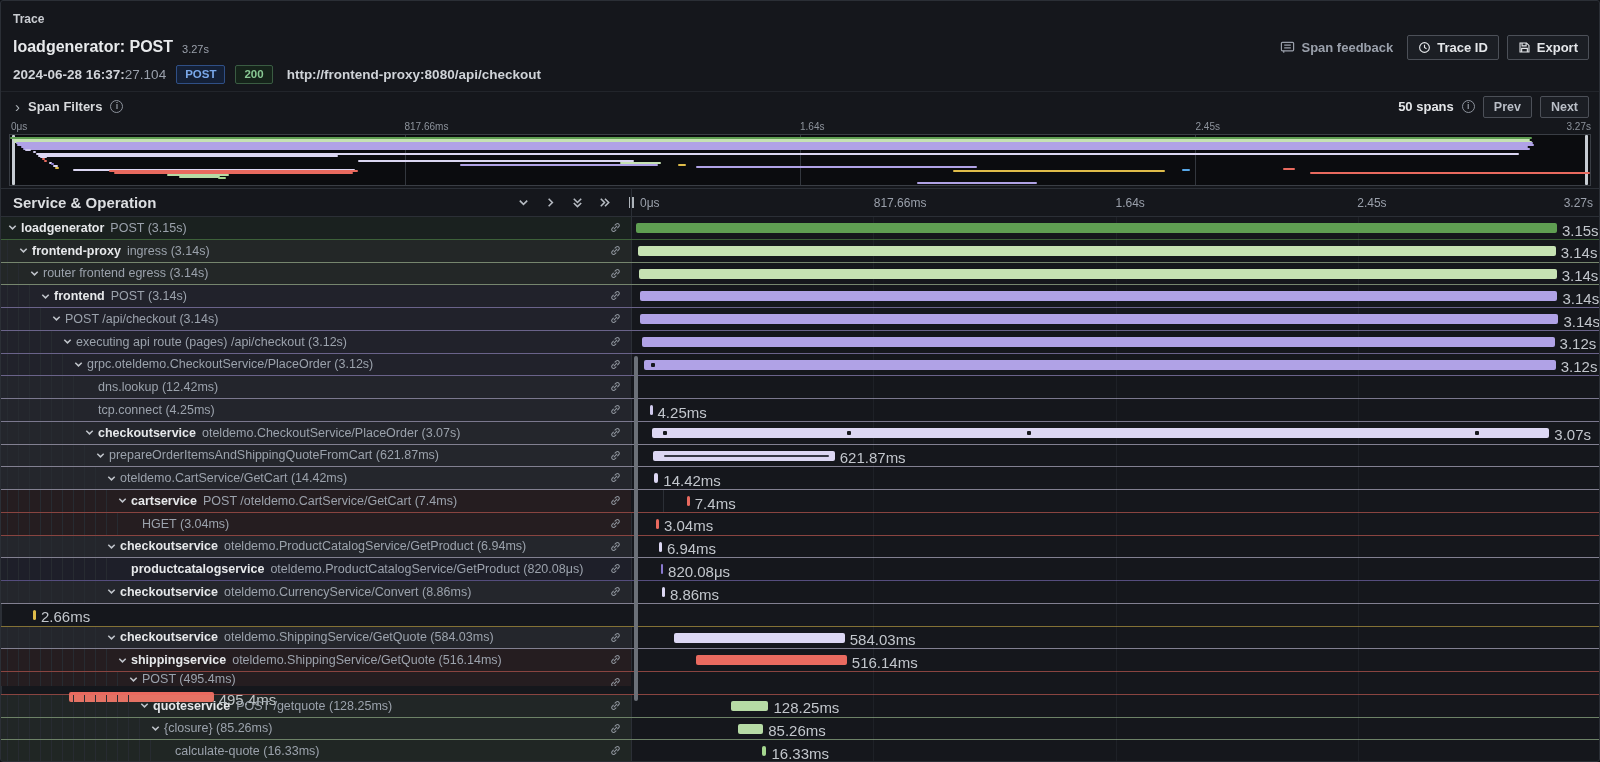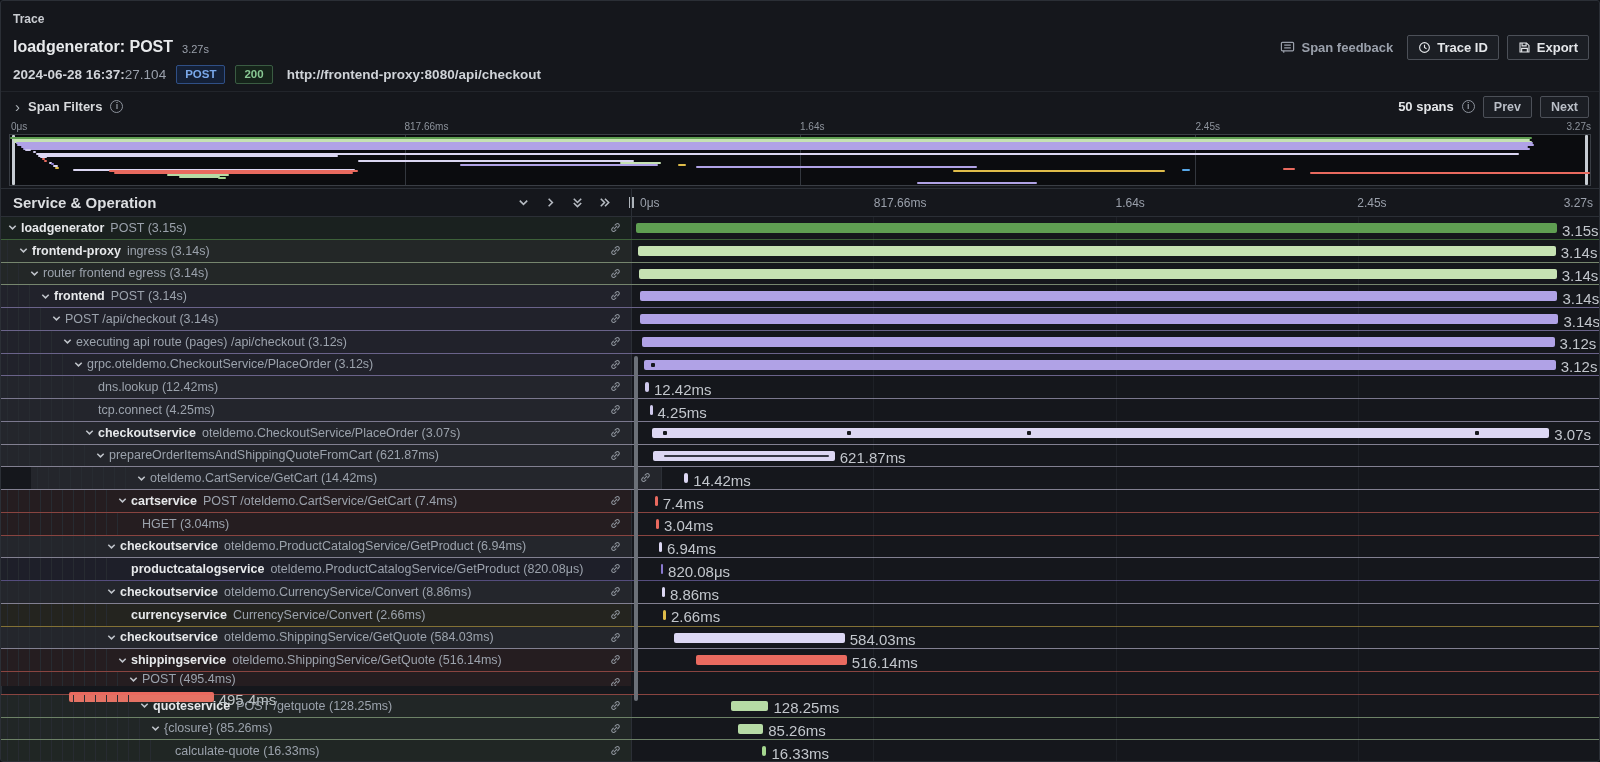--- a/index.html
+++ b/index.html
@@ -384,24 +384,20 @@
           <div class="guides" style="width: 77px;"></div>
           <span style="flex: 0 0 auto; width: 83px;"></span>
           <span class="twisty"></span>
           <span class="op">dns.lookup (12.42ms)</span>
           <span class="link-ic"><svg width="13" height="13" viewBox="0 0 16 16" fill="none" stroke="#8e949c" stroke-width="1.3" stroke-linecap="round">
               <path d="M6.3 9.7 L9.7 6.3"></path>
               <path d="M5.4 7.6 L3.7 9.3 a2.3 2.3 0 0 0 3.2 3.2 L8.6 10.8"></path>
               <path d="M7.4 5.2 L9.1 3.5 a2.3 2.3 0 0 1 3.2 3.2 L10.6 8.4"></path>
             </svg></span>
         </div>
-        <div class="row-right">
-          <div class="bar" style="left: 13.3554px; width: 3.63105px; background: rgb(207, 201, 236);"></div>
-          <span class="bar-label" style="left: 21.9864px;">12.42ms</span>
-        </div>
       </div>
       <div class="row" style="border-bottom: 1px solid rgba(207, 201, 236, 0.55);">
         <div class="row-left" style="background: rgba(207, 201, 236, 0.08);">
           <div class="guides" style="width: 77px;"></div>
           <span style="flex: 0 0 auto; width: 83px;"></span>
           <span class="twisty"></span>
           <span class="op">tcp.connect (4.25ms)</span>
           <span class="link-ic"><svg width="13" height="13" viewBox="0 0 16 16" fill="none" stroke="#8e949c" stroke-width="1.3" stroke-linecap="round">
               <path d="M6.3 9.7 L9.7 6.3"></path>
               <path d="M5.4 7.6 L3.7 9.3 a2.3 2.3 0 0 0 3.2 3.2 L8.6 10.8"></path>
@@ -456,42 +452,42 @@
               <path d="M7.4 5.2 L9.1 3.5 a2.3 2.3 0 0 1 3.2 3.2 L10.6 8.4"></path>
             </svg></span>
         </div>
         <div class="row-right">
           <div class="bar" style="left: 20.9566px; width: 181.807px; background: rgb(220, 215, 243);">
             <i class="inner"></i>
           </div>
           <span class="bar-label" style="left: 207.763px;">621.87ms</span>
         </div>
       </div>
-      <div class="row" style="border-bottom: 1px solid rgba(220, 215, 243, 0.55); padding-left: 30px;">
+      <div class="row" style="border-bottom: 1px solid rgba(220, 215, 243, 0.55);">
         <div class="row-left" style="background: rgba(220, 215, 243, 0.08);">
           <div class="guides" style="width: 99px;"></div>
           <span style="flex: 0 0 auto; width: 105px;"></span>
           <span class="twisty">
             <svg width="11" height="11" viewBox="0 0 12 12" fill="none" stroke="currentColor" stroke-width="1.6">
               <path d="M2.5 4 l3.5 3.5 3.5-3.5"></path>
             </svg>
           </span>
           <span class="op">oteldemo.CartService/GetCart (14.42ms)</span>
           <span class="link-ic"><svg width="13" height="13" viewBox="0 0 16 16" fill="none" stroke="#8e949c" stroke-width="1.3" stroke-linecap="round">
               <path d="M6.3 9.7 L9.7 6.3"></path>
               <path d="M5.4 7.6 L3.7 9.3 a2.3 2.3 0 0 0 3.2 3.2 L8.6 10.8"></path>
               <path d="M7.4 5.2 L9.1 3.5 a2.3 2.3 0 0 1 3.2 3.2 L10.6 8.4"></path>
             </svg></span>
         </div>
         <div class="row-right">
           <div class="bar" style="left: 22.126px; width: 4.21576px; background: rgb(220, 215, 243);"></div>
           <span class="bar-label" style="left: 31.3417px;">14.42ms</span>
         </div>
       </div>
-      <div class="row" style="border-bottom: 1px solid rgba(233, 106, 95, 0.55);">
+      <div class="row" style="border-bottom: 1px solid rgba(233, 106, 95, 0.55); gap: 32px;">
         <div class="row-left" style="background: rgba(233, 106, 95, 0.08);">
           <div class="guides" style="width: 110px;"></div>
           <span style="flex: 0 0 auto; width: 116px;"></span>
           <span class="twisty">
             <svg width="11" height="11" viewBox="0 0 12 12" fill="none" stroke="currentColor" stroke-width="1.6">
               <path d="M2.5 4 l3.5 3.5 3.5-3.5"></path>
             </svg>
           </span>
           <span class="svc">cartservice</span>
           <span class="op">POST /oteldemo.CartService/GetCart (7.4ms)</span>
@@ -579,32 +575,20 @@
               <path d="M5.4 7.6 L3.7 9.3 a2.3 2.3 0 0 0 3.2 3.2 L8.6 10.8"></path>
               <path d="M7.4 5.2 L9.1 3.5 a2.3 2.3 0 0 1 3.2 3.2 L10.6 8.4"></path>
             </svg></span>
         </div>
         <div class="row-right">
           <div class="bar" style="left: 30.3119px; width: 2.59026px; background: rgb(220, 215, 243);"></div>
           <span class="bar-label" style="left: 37.9022px;">8.86ms</span>
         </div>
       </div>
       <div class="row" style="border-bottom: 1px solid rgba(223, 188, 74, 0.55);">
-        <div class="row-left" style="background: rgba(223, 188, 74, 0.08);">
-          <div class="guides" style="width: 110px;"></div>
-          <span style="flex: 0 0 auto; width: 116px;"></span>
-          <span class="twisty"></span>
-          <span class="svc">currencyservice</span>
-          <span class="op">CurrencyService/Convert (2.66ms)</span>
-          <span class="link-ic"><svg width="13" height="13" viewBox="0 0 16 16" fill="none" stroke="#8e949c" stroke-width="1.3" stroke-linecap="round">
-              <path d="M6.3 9.7 L9.7 6.3"></path>
-              <path d="M5.4 7.6 L3.7 9.3 a2.3 2.3 0 0 0 3.2 3.2 L8.6 10.8"></path>
-              <path d="M7.4 5.2 L9.1 3.5 a2.3 2.3 0 0 1 3.2 3.2 L10.6 8.4"></path>
-            </svg></span>
-        </div>
         <div class="row-right">
           <div class="bar" style="left: 31.4813px; width: 2.5px; background: rgb(223, 188, 74);"></div>
           <span class="bar-label" style="left: 38.9813px;">2.66ms</span>
         </div>
       </div>
       <div class="row" style="border-bottom: 1px solid rgba(220, 215, 243, 0.55);">
         <div class="row-left" style="background: rgba(220, 215, 243, 0.08);">
           <div class="guides" style="width: 99px;"></div>
           <span style="flex: 0 0 auto; width: 105px;"></span>
           <span class="twisty">

